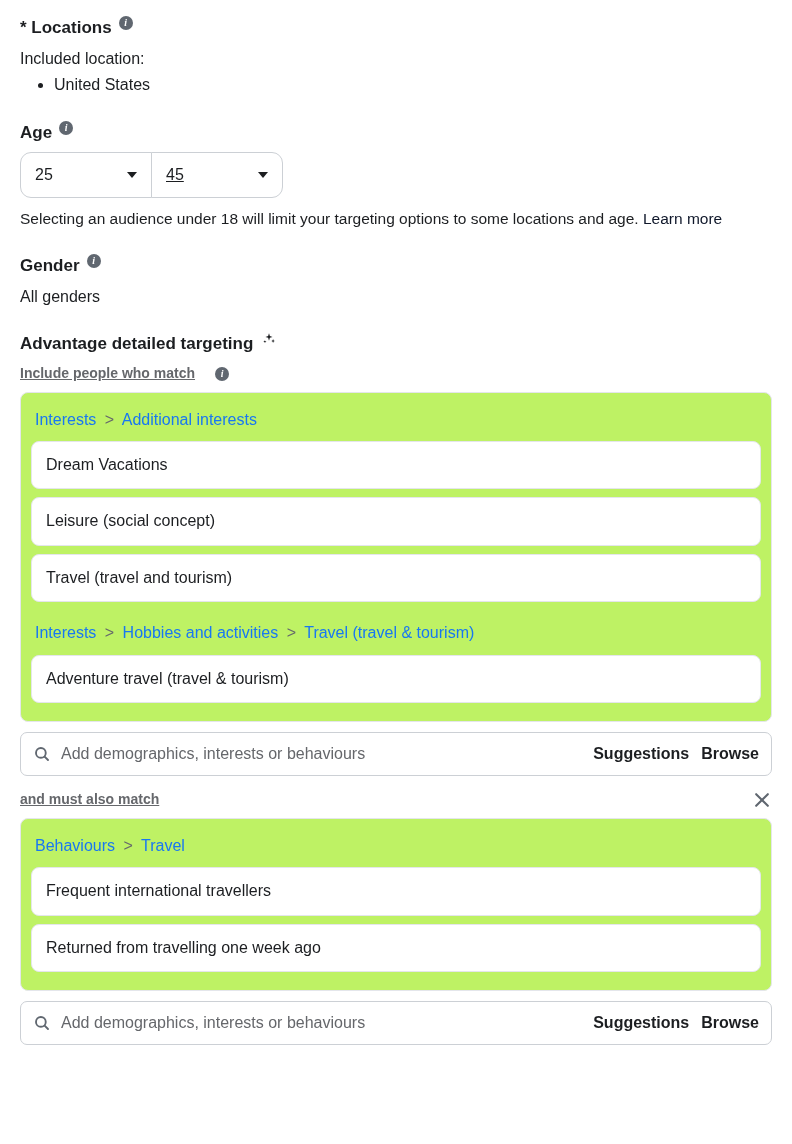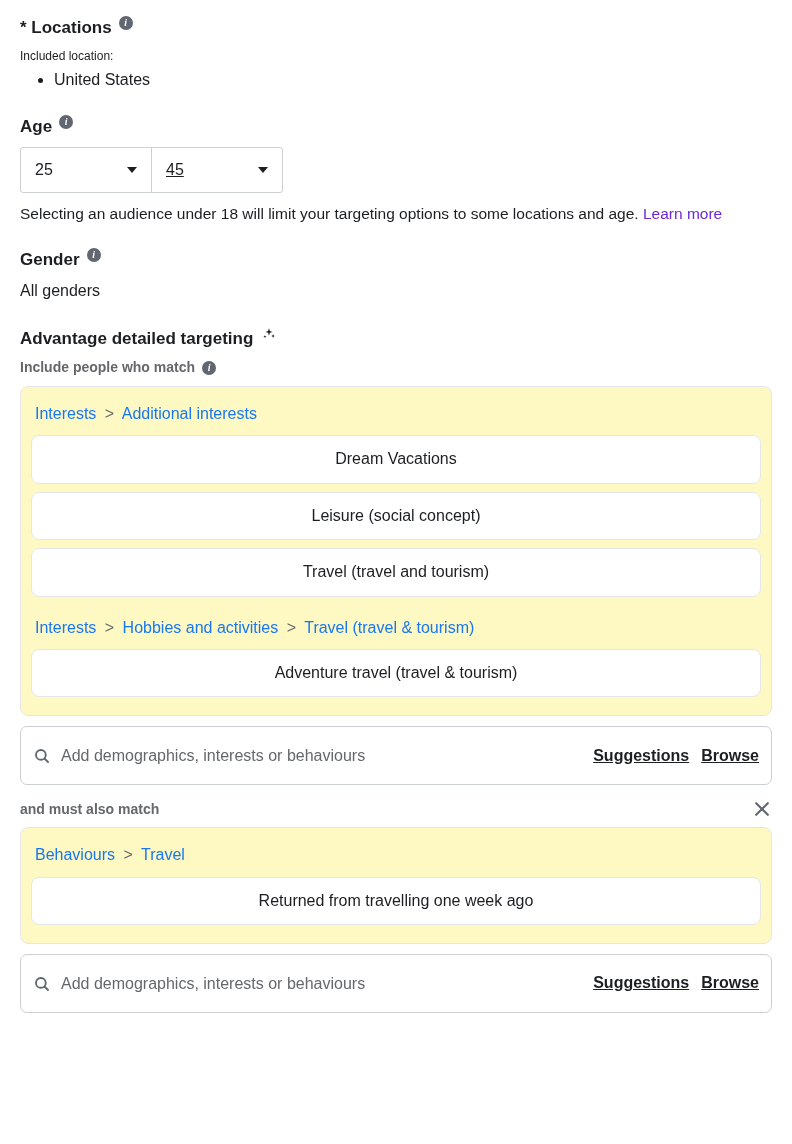--- a/index.html
+++ b/index.html
@@ -32,114 +32,114 @@
       font-size: 10px;
       font-weight: 700;
       font-style: italic;
       font-family: Georgia, serif;
       line-height: 1;
     }
     .sparkle-icon {
       display: inline-flex;
       margin-left: 2px;
     }
-    .subtext { color: #1c1e21; font-size: 12px; margin-bottom: 4px; }
+    .subtext { color: #1c1e21; font-size: 16px; margin-bottom: 4px; }
     ul.loc-list { padding-left: 34px; margin-bottom: 4px; }
     ul.loc-list li { font-size: 16px; }
     .age-row { display: flex; gap: 0; margin-bottom: 10px; margin-top: 4px; }
     .age-select {
       width: 132px;
       height: 46px;
       border: 1px solid #ccd0d5;
-      border-radius: 3px;
+      border-radius: 11px;
       display: flex;
       align-items: center;
       justify-content: space-between;
       padding: 0 14px;
       font-size: 16px;
       background: #fff;
       cursor: pointer;
     }
     .age-select + .age-select { margin-left: -1px; border-top-left-radius: 0; border-bottom-left-radius: 0; text-decoration: underline; }
     .age-select:first-child { border-top-right-radius: 0; border-bottom-right-radius: 0; }
     .caret-down {
       width: 0; height: 0;
       border-left: 5px solid transparent;
       border-right: 5px solid transparent;
       border-top: 6px solid #1c1e21;
     }
     .helper-text { font-size: 15.5px; color: #1c1e21; margin-bottom: 4px; }
-    .link { color: #6d28d9; cursor: pointer; }
+    .link { color: #0f172a; cursor: pointer; }
     .sub-label {
       font-weight: 700;
       font-size: 14px;
       color: #65676b;
       display: flex;
       align-items: center;
-      gap: 7px;
+      gap: 20px;
       margin-top: 4px;
       margin-bottom: 8px;
+      text-decoration: underline;
     }
     .sub-label.row {
       justify-content: space-between;
       align-items: center;
       margin-top: 14px;
     }
     .sub-label.row .left { display: flex; align-items: flex-end; gap: 7px; }
     .close-btn {
       cursor: pointer;
       display: inline-flex;
       color: #606770;
     }
     .targeting-box {
-      background: #fef9c3;
+      background: #bef264;
       border: 1px solid #e4e6eb;
       border-radius: 8px;
       padding: 10px;
     }
     .breadcrumb {
       padding: 6px 4px 10px 4px;
       font-size: 16px;
       color: #1877f2;
     }
     .breadcrumb .sep { color: #65676b; margin: 0 4px; }
     .breadcrumb .crumb { cursor: pointer; }
     .breadcrumb.inner { padding-top: 12px; }
     .chip {
       background: #fff;
       border: 1px solid #e4e6eb;
       border-radius: 8px;
       padding: 12px 14px;
       margin-bottom: 8px;
       font-size: 16px;
-      text-align: center;
     }
     .search-row {
       display: flex;
       align-items: center;
       border: 1px solid #ccd0d5;
       border-radius: 7px;
-      height: 59px;
+      height: 44px;
       margin-top: 10px;
       background: #fff;
       padding: 0 12px;
       gap: 10px;
     }
     .search-row input {
       flex: 1;
       border: none;
       outline: none;
       font-size: 16px;
       color: #1c1e21;
       background: transparent;
     }
     .search-row input::placeholder { color: #65676b; }
     .search-icon { display: inline-flex; color: #606770; }
     .search-actions { display: flex; gap: 12px; font-size: 16px; font-weight: 600; color: #1c1e21; }
-    .search-actions span { cursor: pointer; text-decoration: underline; }
+    .search-actions span { cursor: pointer; }
     .gender-val { font-size: 16px; }
   </style>
 </head>
 <body>
 
 <div class="section-header">
   <span>* Locations</span>
   <span class="info-icon">i</span>
 </div>
 <div class="subtext">Included location:</div>
@@ -229,20 +229,21 @@
       </svg>
   </span>
 </div>
 
 <div class="targeting-box">
   <div class="breadcrumb">
     <span class="crumb">Behaviours</span>
     <span class="sep">&gt;</span>
     <span class="crumb">Travel</span>
   </div>
+  <div class="chip">Frequent international travellers</div>
   <div class="chip">Returned from travelling one week ago</div>
 </div>
 
 <div class="search-row">
   <span class="search-icon">
     <svg width="18" height="18" viewBox="0 0 24 24" fill="none" stroke="#606770" stroke-width="2.5" stroke-linecap="round">
         <circle cx="10.5" cy="10.5" r="6.5"></circle>
         <line x1="20" y1="20" x2="15.5" y2="15.5"></line>
       </svg>
   </span>

